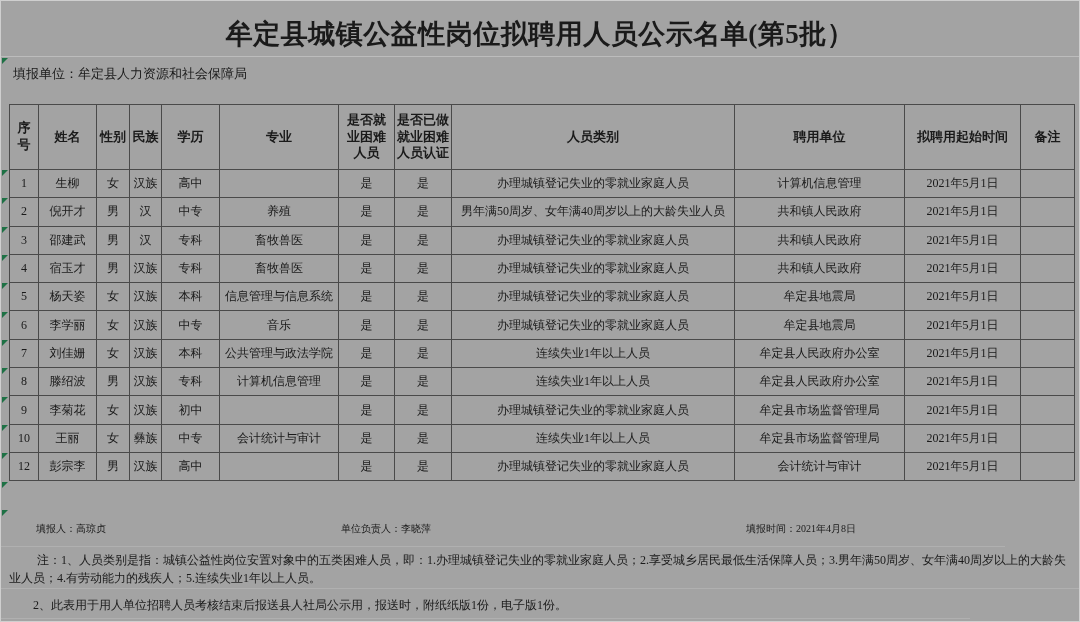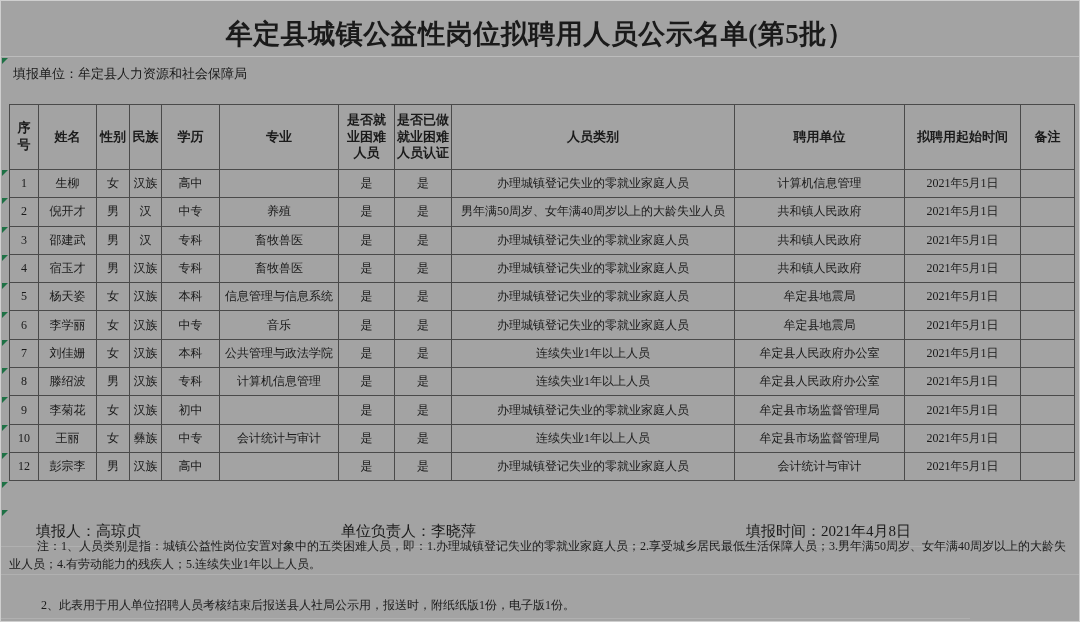--- a/index.html
+++ b/index.html
@@ -21,35 +21,35 @@
   }
   table.roster th, table.roster td {
     border:1px solid #4a4a4a; text-align:center; vertical-align:middle;
     font-size:12px; padding:0 2px; overflow:hidden; word-break:break-all;
   }
   table.roster thead tr { height:65px; }
   table.roster th { font-weight:bold; font-size:13px; line-height:1.3; }
   table.roster tbody tr { height:28.3px; }
   .footer-row {
     position:absolute; top:508px; left:0; width:1004px; height:38px;
-    border-bottom:1px solid #b0b0b0; font-size:15px; box-sizing:border-box;
+    border-bottom:1px solid #b0b0b0; font-size:10px; box-sizing:border-box;
   }
   .footer-row span { position:absolute; top:13px; white-space:nowrap; }
   .filler { left:35px; }
   .unit-head { left:340px; }
   .report-time { left:745px;text-align:center; }
   .note1 {
-    position:absolute; top:532px; left:0; width:1080px; height:42px;
+    position:absolute; top:546px; left:0; width:1080px; height:42px;
     border-bottom:1px solid #b0b0b0; box-sizing:border-box;
     font-size:12px; line-height:18px; padding:4px 12px 0 8px; text-indent:28px;
   }
   .note2 {
     position:absolute; top:588px; left:0; width:969px; height:30px;
     border-bottom:1px solid #b0b0b0; box-sizing:border-box;
-    font-size:12px; padding:8px 0 0 40px;
+    font-size:12px; padding:8px 0 0 32px;
   }
   .flag {
     position:absolute; left:1px; width:0; height:0;
     border-top:6px solid #1e7145; border-right:6px solid transparent;
   }
 </style>
 </head>
 <body>
 
 <div class="page">

